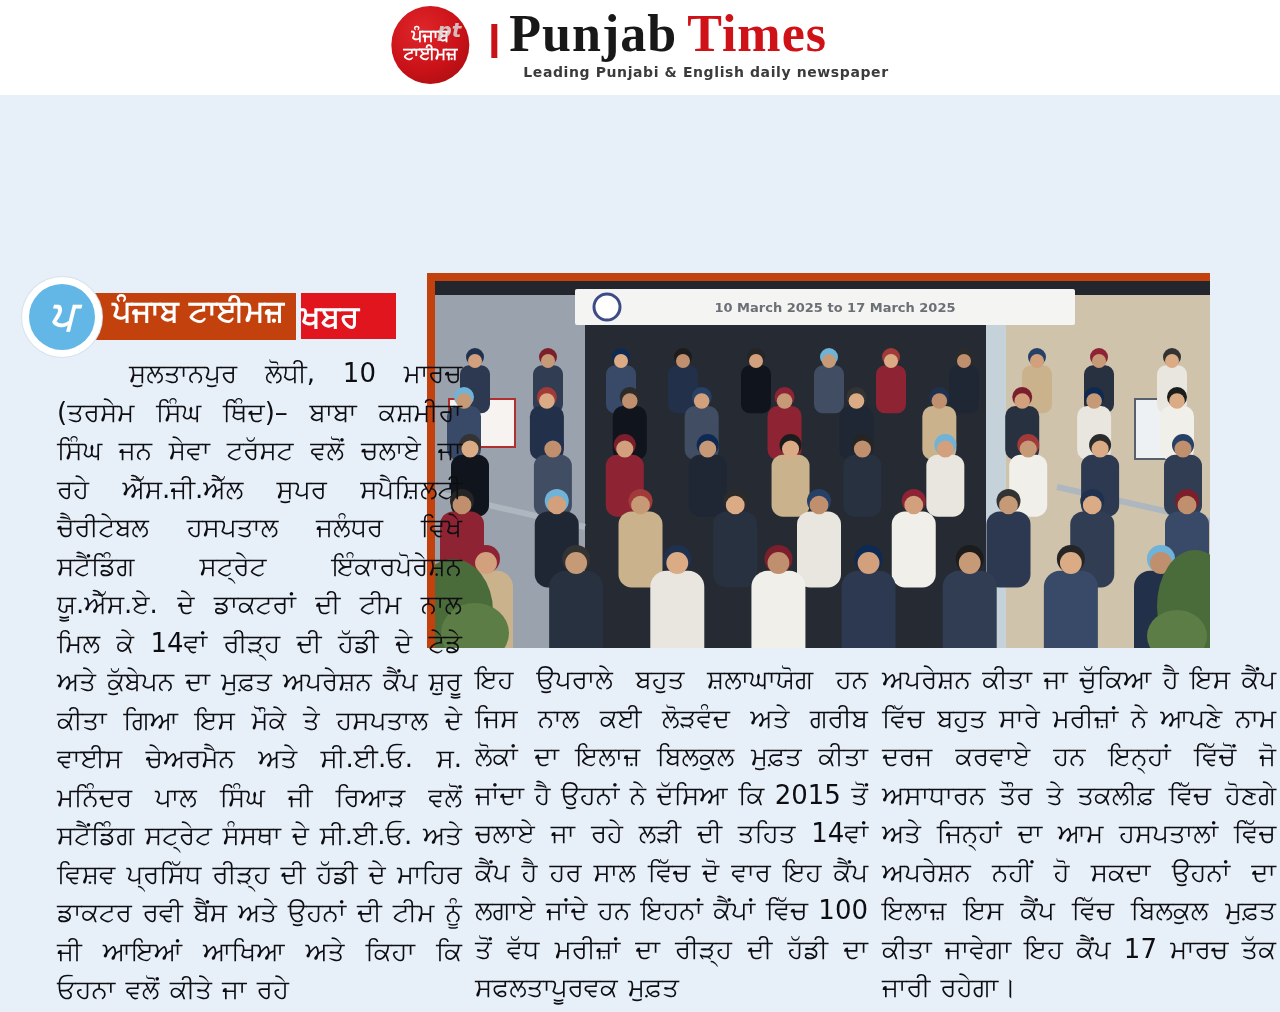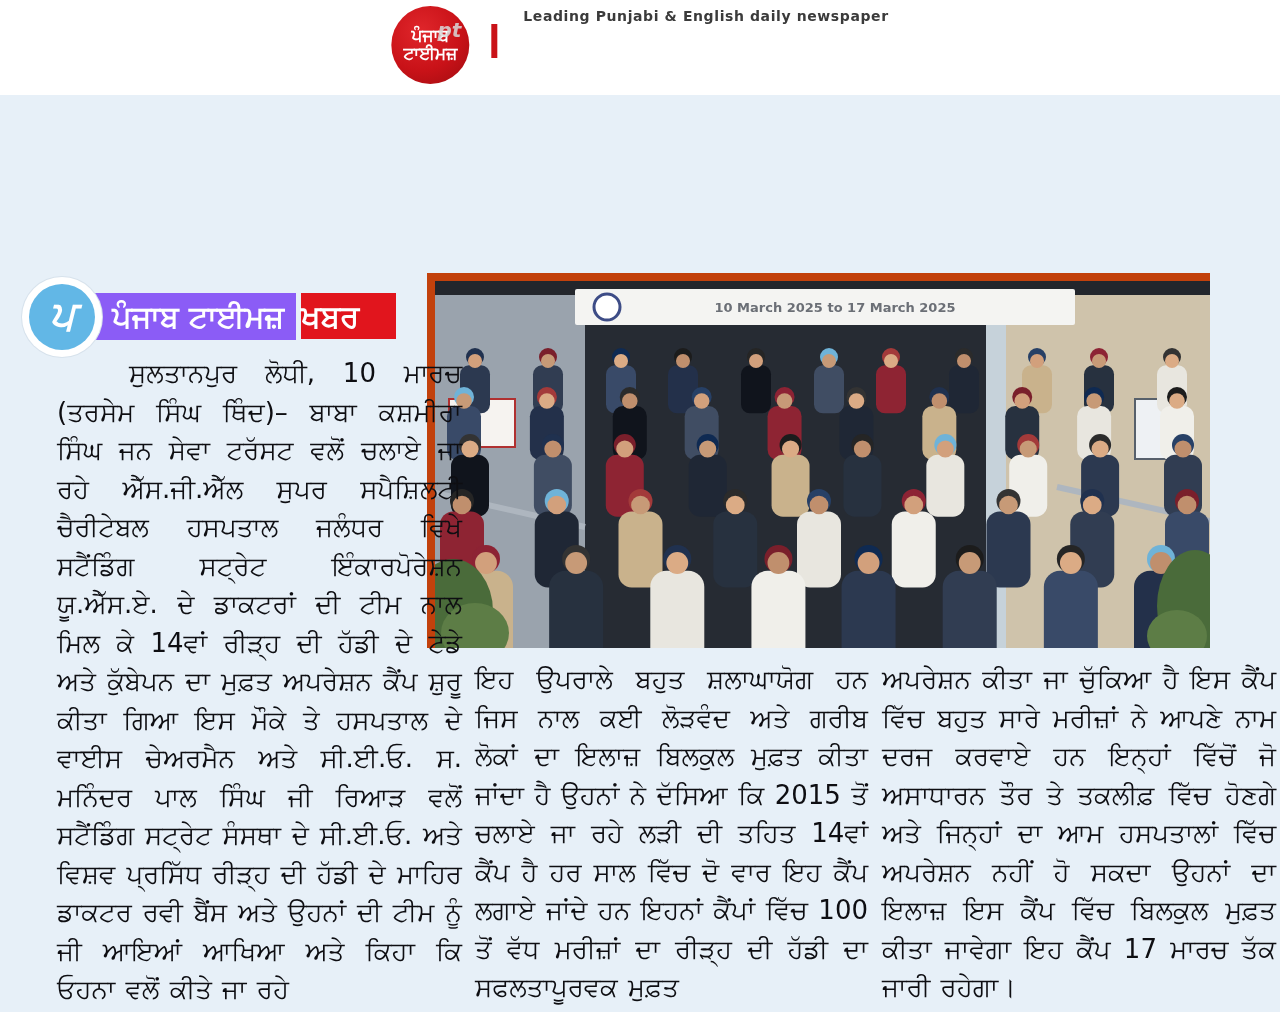--- a/index.html
+++ b/index.html
@@ -49,22 +49,22 @@
   
   .headline {
     position:absolute; top:97px; left:0; width:1280px;
     text-align:center; color:#0c111f; font-weight:bold;
   }
   .headline .l1 { font-size:55px; line-height:86px; letter-spacing:0; }
   .headline .l2 { font-size:50px; line-height:72px; }
   
   .kicker-bar {
     position:absolute; left:58px; top:293px; width:238px; height:47px;
-    background:#8b5cf6; color:#fff; font-weight:bold; font-size:30px;
-    display:flex; align-items:center; justify-content:flex-end;
+    background:#c2410c; color:#fff; font-weight:bold; font-size:30px;
+    display:flex; align-items:flex-start; justify-content:flex-end;
     padding-right:12px; white-space:nowrap;
   }
   .kicker-circle {
     position:absolute; left:22px; top:277px; width:80px; height:80px;
     border-radius:50%; background:#ffffff;
     display:flex; align-items:center; justify-content:center;
     box-shadow:0 0 0 1px #d7e2ec;
   }
   .kicker-circle .inner {
     width:66px; height:66px; border-radius:50%; background:#62b7e6;
@@ -98,20 +98,23 @@
 
 <div class="masthead-band">
   <div class="masthead">
     <div class="m-logo-circle">
       <span>ਪੰਜਾਬ</span>
       <span>ਟਾਈਮਜ਼</span>
       <span class="m-logo-pt">pt</span>
     </div>
     <div class="vert-mark"></div>
     <div class="wordmark-wrap">
+      <div class="wordmark">
+        <span class="black">Punjab</span><span class="red">Times</span>
+      </div>
       <div class="tagline">Leading Punjabi &amp; English daily newspaper</div>
     </div>
   </div>
 </div>
 
 <div class="headline">
 </div>
 
 <div class="kicker-bar">
   <span>ਪੰਜਾਬ ਟਾਈਮਜ਼</span>

